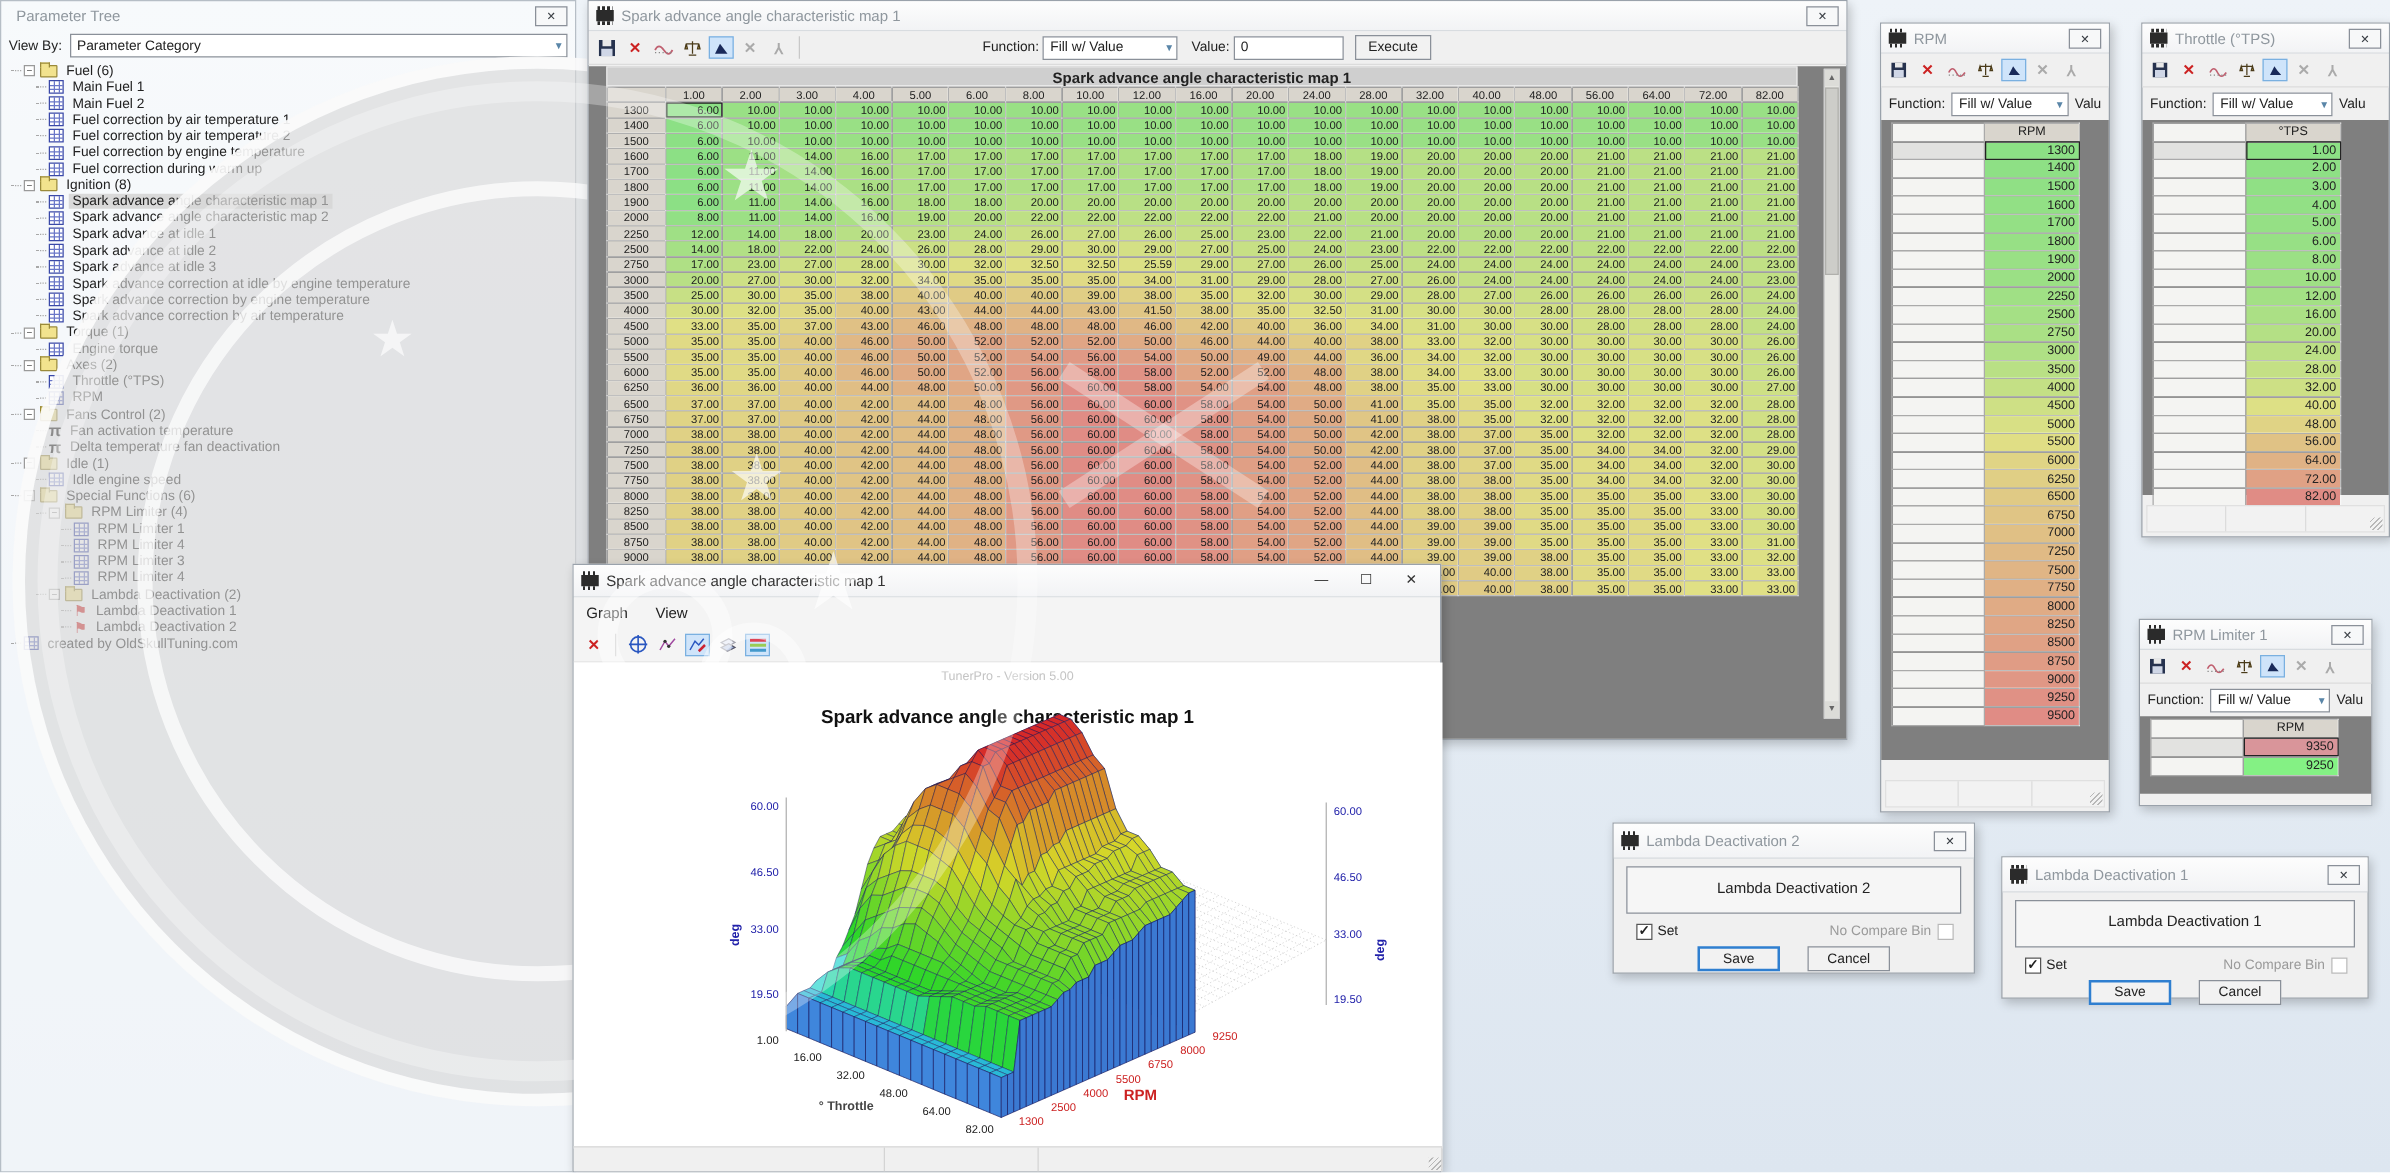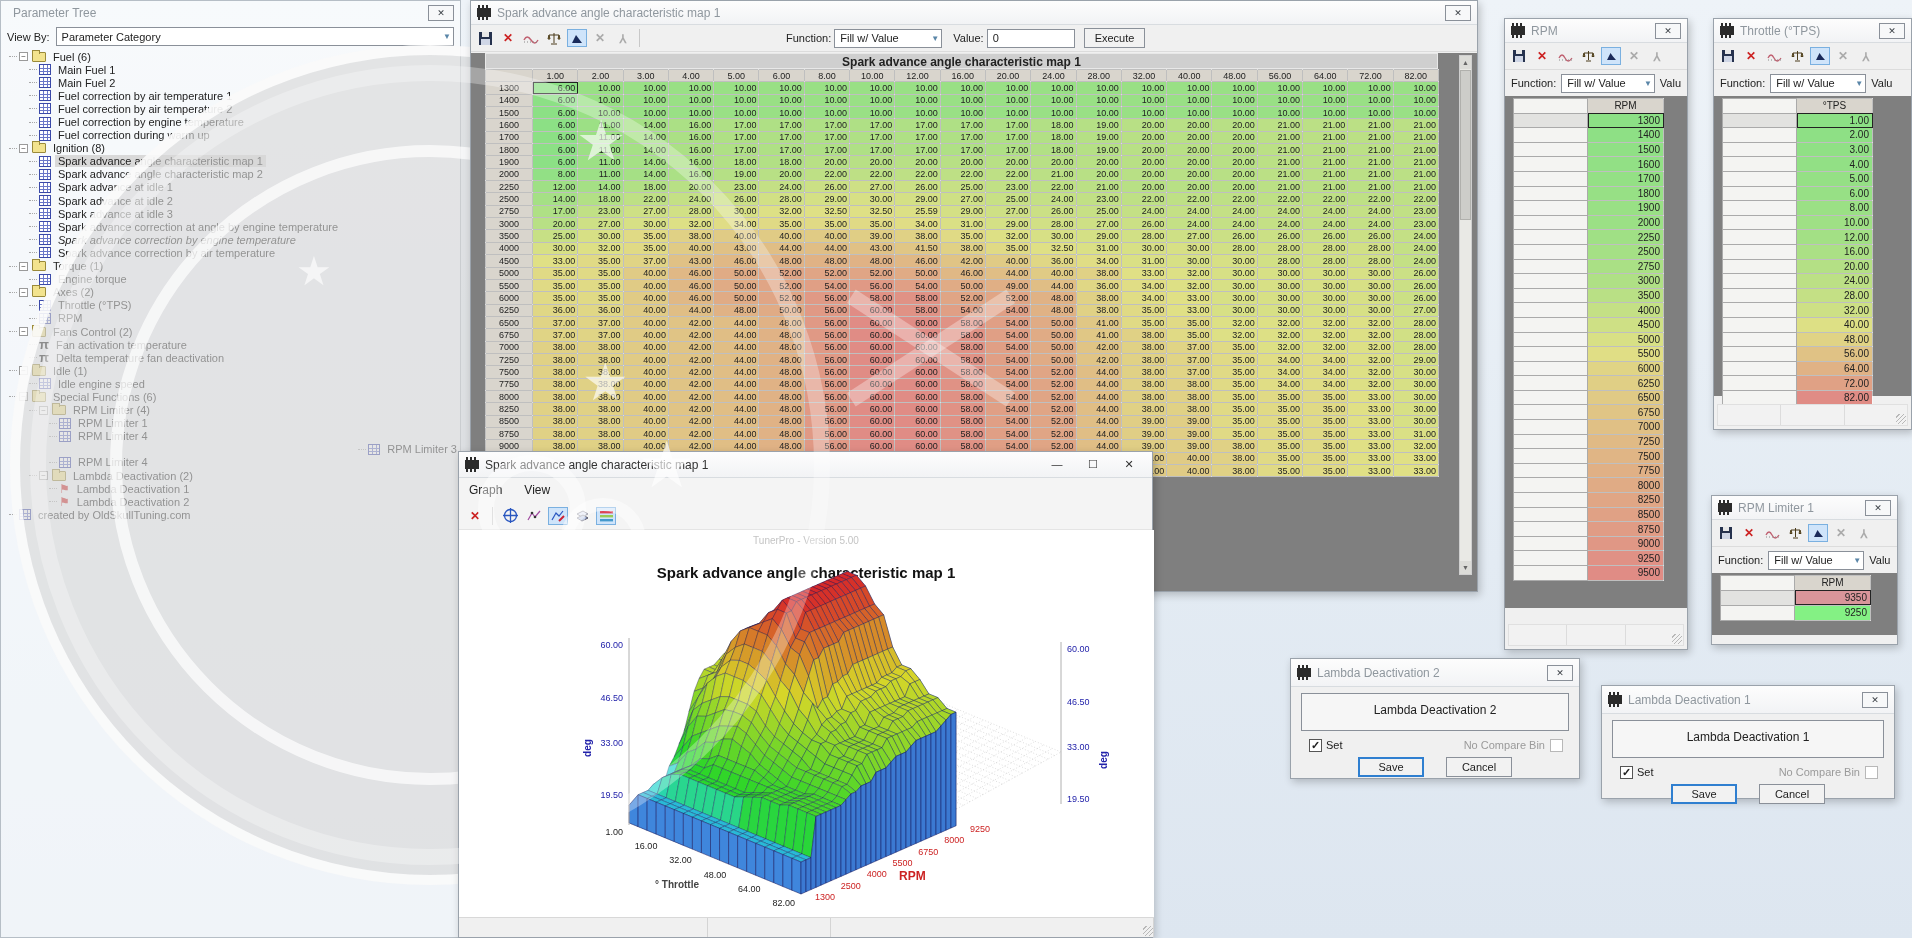--- a/index.html
+++ b/index.html
@@ -219,23 +219,23 @@
           <span class="lbl">Spark advance at idle 2</span>
         </div>
         <div class="tree-row" style="padding-left: 26px;">
           <span class="stub"></span>
           <span class="ic ic-table"></span>
           <span class="lbl">Spark advance at idle 3</span>
         </div>
         <div class="tree-row" style="padding-left: 26px;">
           <span class="stub"></span>
           <span class="ic ic-table"></span>
-          <span class="lbl">Spark advance correction at angle by engine temperature</span>
-        </div>
-        <div class="tree-row" style="padding-left: 26px; font-style: italic;">
+          <span class="lbl">Spark advance correction at idle by engine temperature</span>
+        </div>
+        <div class="tree-row" style="padding-left: 26px;">
           <span class="stub"></span>
           <span class="ic ic-table"></span>
           <span class="lbl">Spark advance correction by engine temperature</span>
         </div>
         <div class="tree-row" style="padding-left: 26px;">
           <span class="stub"></span>
           <span class="ic ic-table"></span>
           <span class="lbl">Spark advance correction by air temperature</span>
         </div>
         <div class="tree-row" style="padding-left: 6px;">
@@ -307,21 +307,21 @@
         <div class="tree-row" style="padding-left: 46px;">
           <span class="stub"></span>
           <span class="ic ic-table"></span>
           <span class="lbl">RPM Limiter 1</span>
         </div>
         <div class="tree-row" style="padding-left: 46px;">
           <span class="stub"></span>
           <span class="ic ic-table"></span>
           <span class="lbl">RPM Limiter 4</span>
         </div>
-        <div class="tree-row" style="padding-left: 46px; justify-content: flex-end;">
+        <div class="tree-row" style="padding-left: 46px;">
           <span class="stub"></span>
           <span class="ic ic-table"></span>
           <span class="lbl">RPM Limiter 3</span>
         </div>
         <div class="tree-row" style="padding-left: 46px;">
           <span class="stub"></span>
           <span class="ic ic-table"></span>
           <span class="lbl">RPM Limiter 4</span>
         </div>
         <div class="tree-row" style="padding-left: 26px;">

